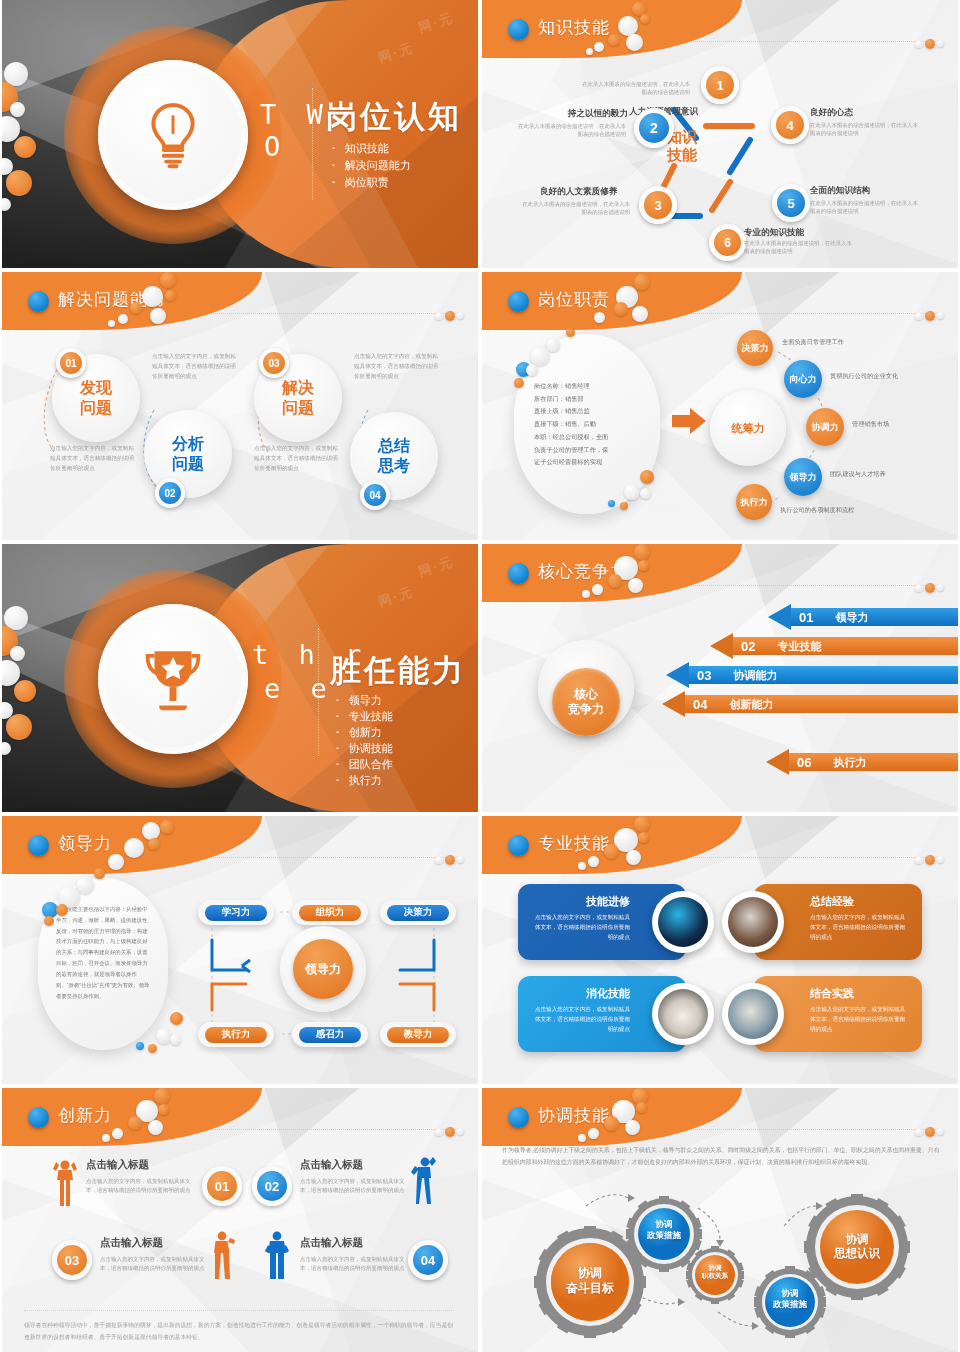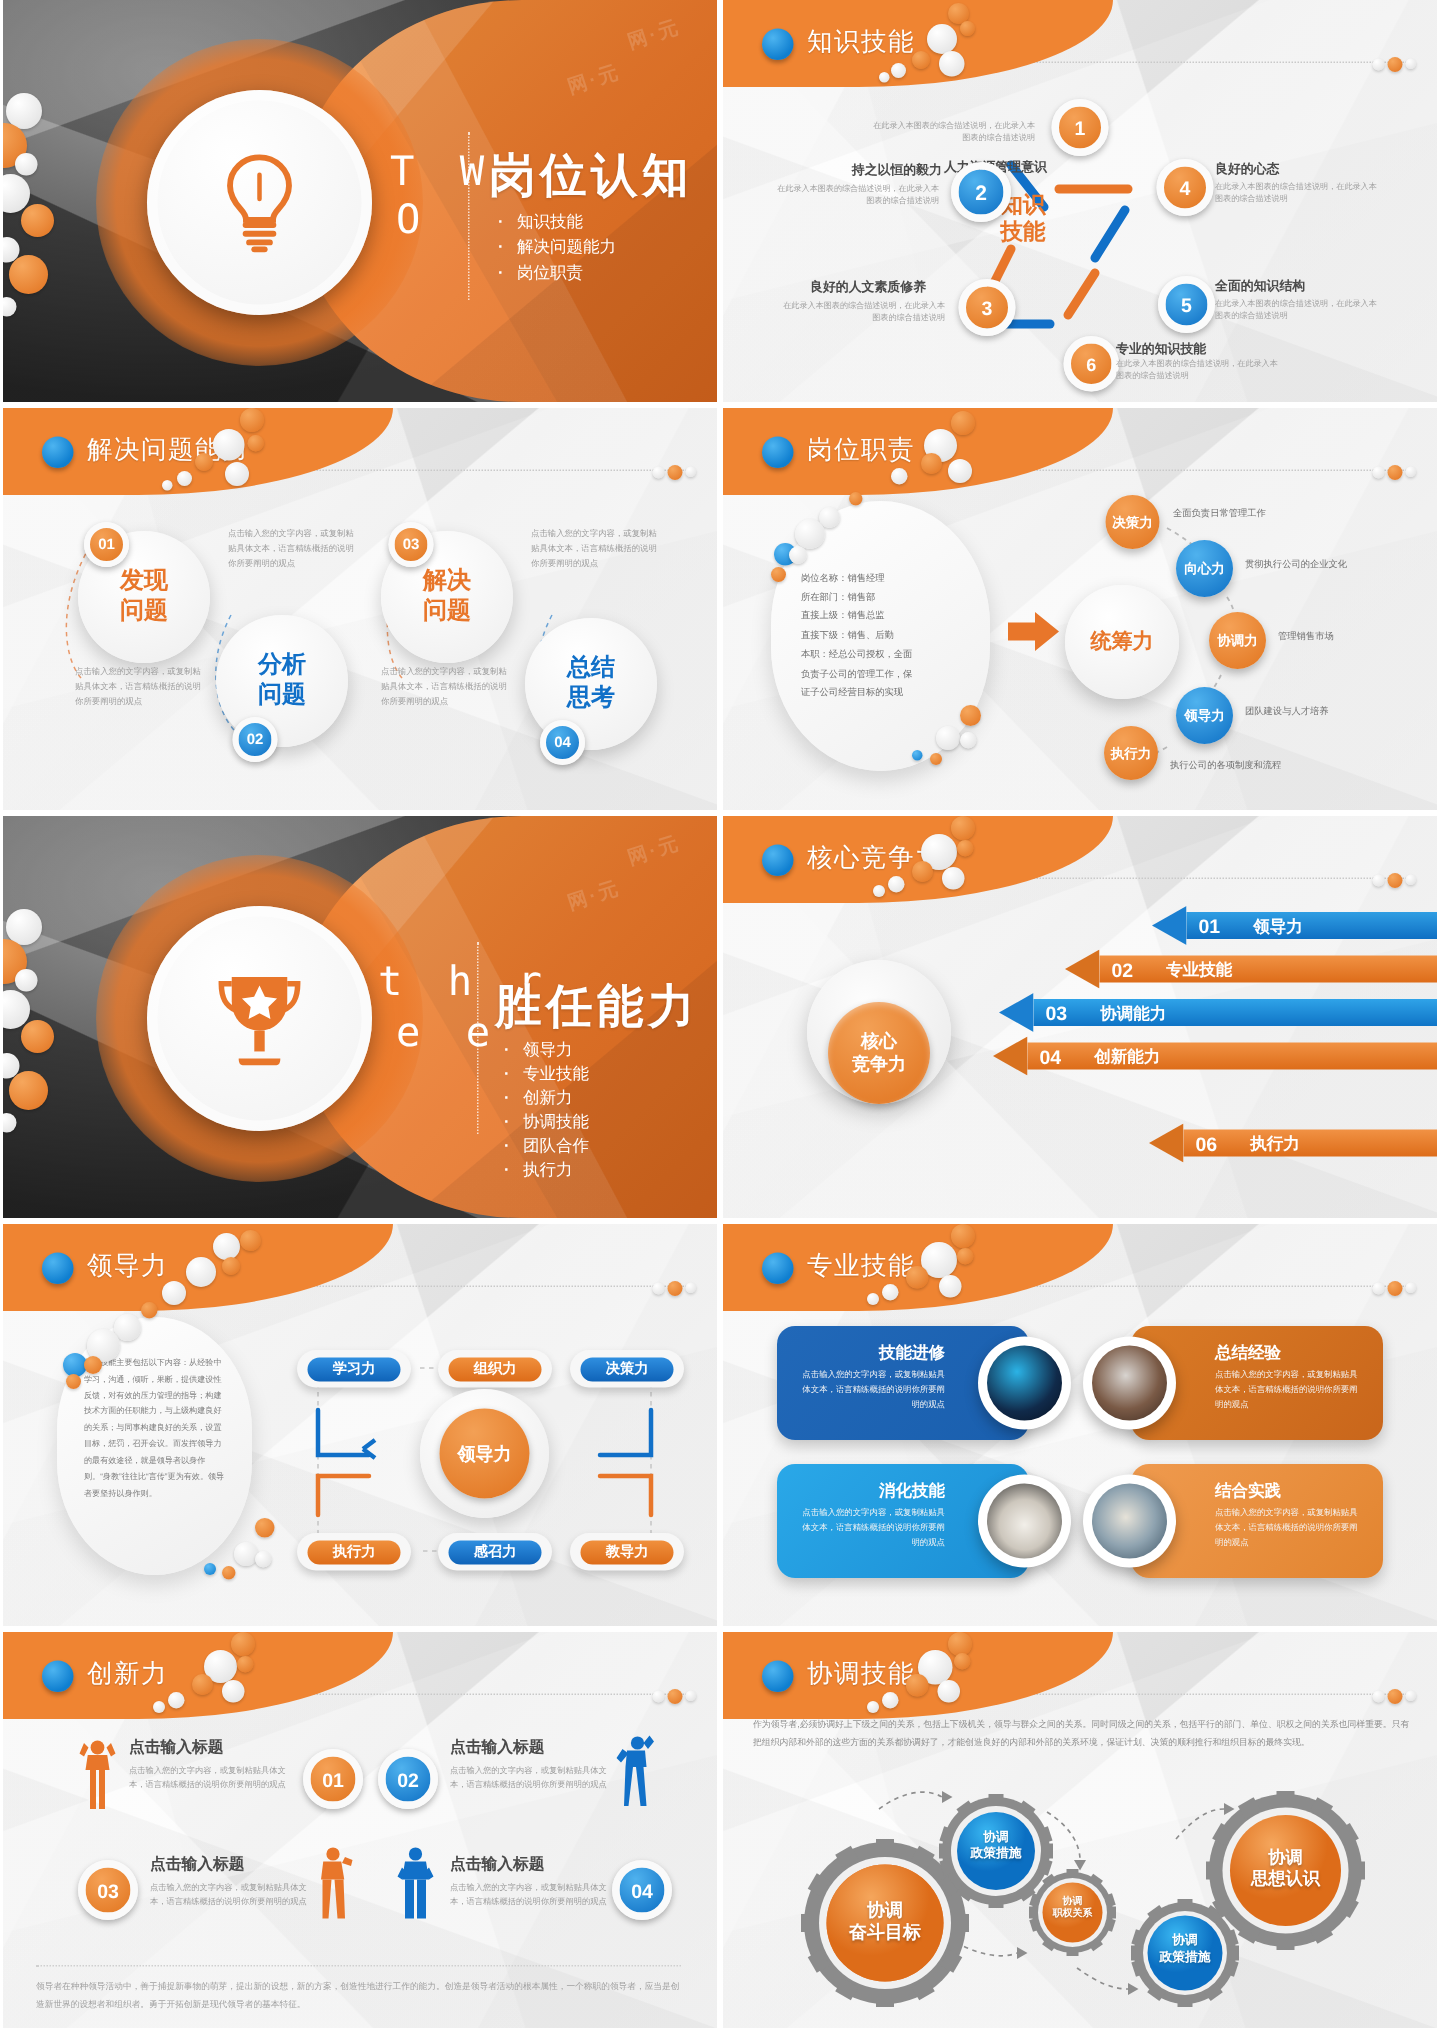--- a/index.html
+++ b/index.html
@@ -101,21 +101,21 @@
 
   
   .s4 .bigoval{position:absolute;left:32px;top:62px;width:146px;height:180px;border-radius:50%/46%;
       background:linear-gradient(145deg,#ffffff,#f0f0f0);box-shadow:0 6px 14px rgba(0,0,0,.14);}
   .s4 .info{position:absolute;left:52px;top:108px;width:118px;font-size:6.2px;color:#6d6d6d;line-height:2.05;}
   .s4 .ball{position:absolute;border-radius:50%;color:#fff;font-weight:bold;font-size:9px;
       display:flex;align-items:center;justify-content:center;box-shadow:0 3px 6px rgba(0,0,0,.25);}
   .s4 .lbl{position:absolute;font-size:6.2px;color:#6f6f6f;}
   .s4 .cball{position:absolute;left:228px;top:118px;width:76px;height:76px;border-radius:50%;
       background:radial-gradient(circle at 38% 28%,#ffffff,#ededed);box-shadow:0 5px 12px rgba(0,0,0,.2);
-      display:flex;align-items:center;justify-content:center;color:#e8762a;font-weight:bold;font-size:14px;}
+      display:flex;align-items:center;justify-content:center;color:#e8762a;font-weight:bold;font-size:11px;}
 
   
   .s6 .arow{position:absolute;height:26px;display:flex;align-items:center;}
   .s6 .arow .tip{width:23px;height:26px;}
   .s6 .arow .body{height:18px;display:flex;align-items:center;flex:1;}
   .s6 .arow .n{color:#fff;font-weight:bold;font-size:13px;margin-left:8px;}
   .s6 .arow .tx{color:#fff;font-size:11px;font-weight:bold;margin-left:22px;}
   .s6 .core{position:absolute;left:56px;top:96px;width:96px;height:96px;border-radius:50%;
       background:radial-gradient(circle at 40% 28%,#fdfdfd,#e8e8e8);box-shadow:0 6px 14px rgba(0,0,0,.2);
       display:flex;align-items:flex-end;justify-content:center;}

